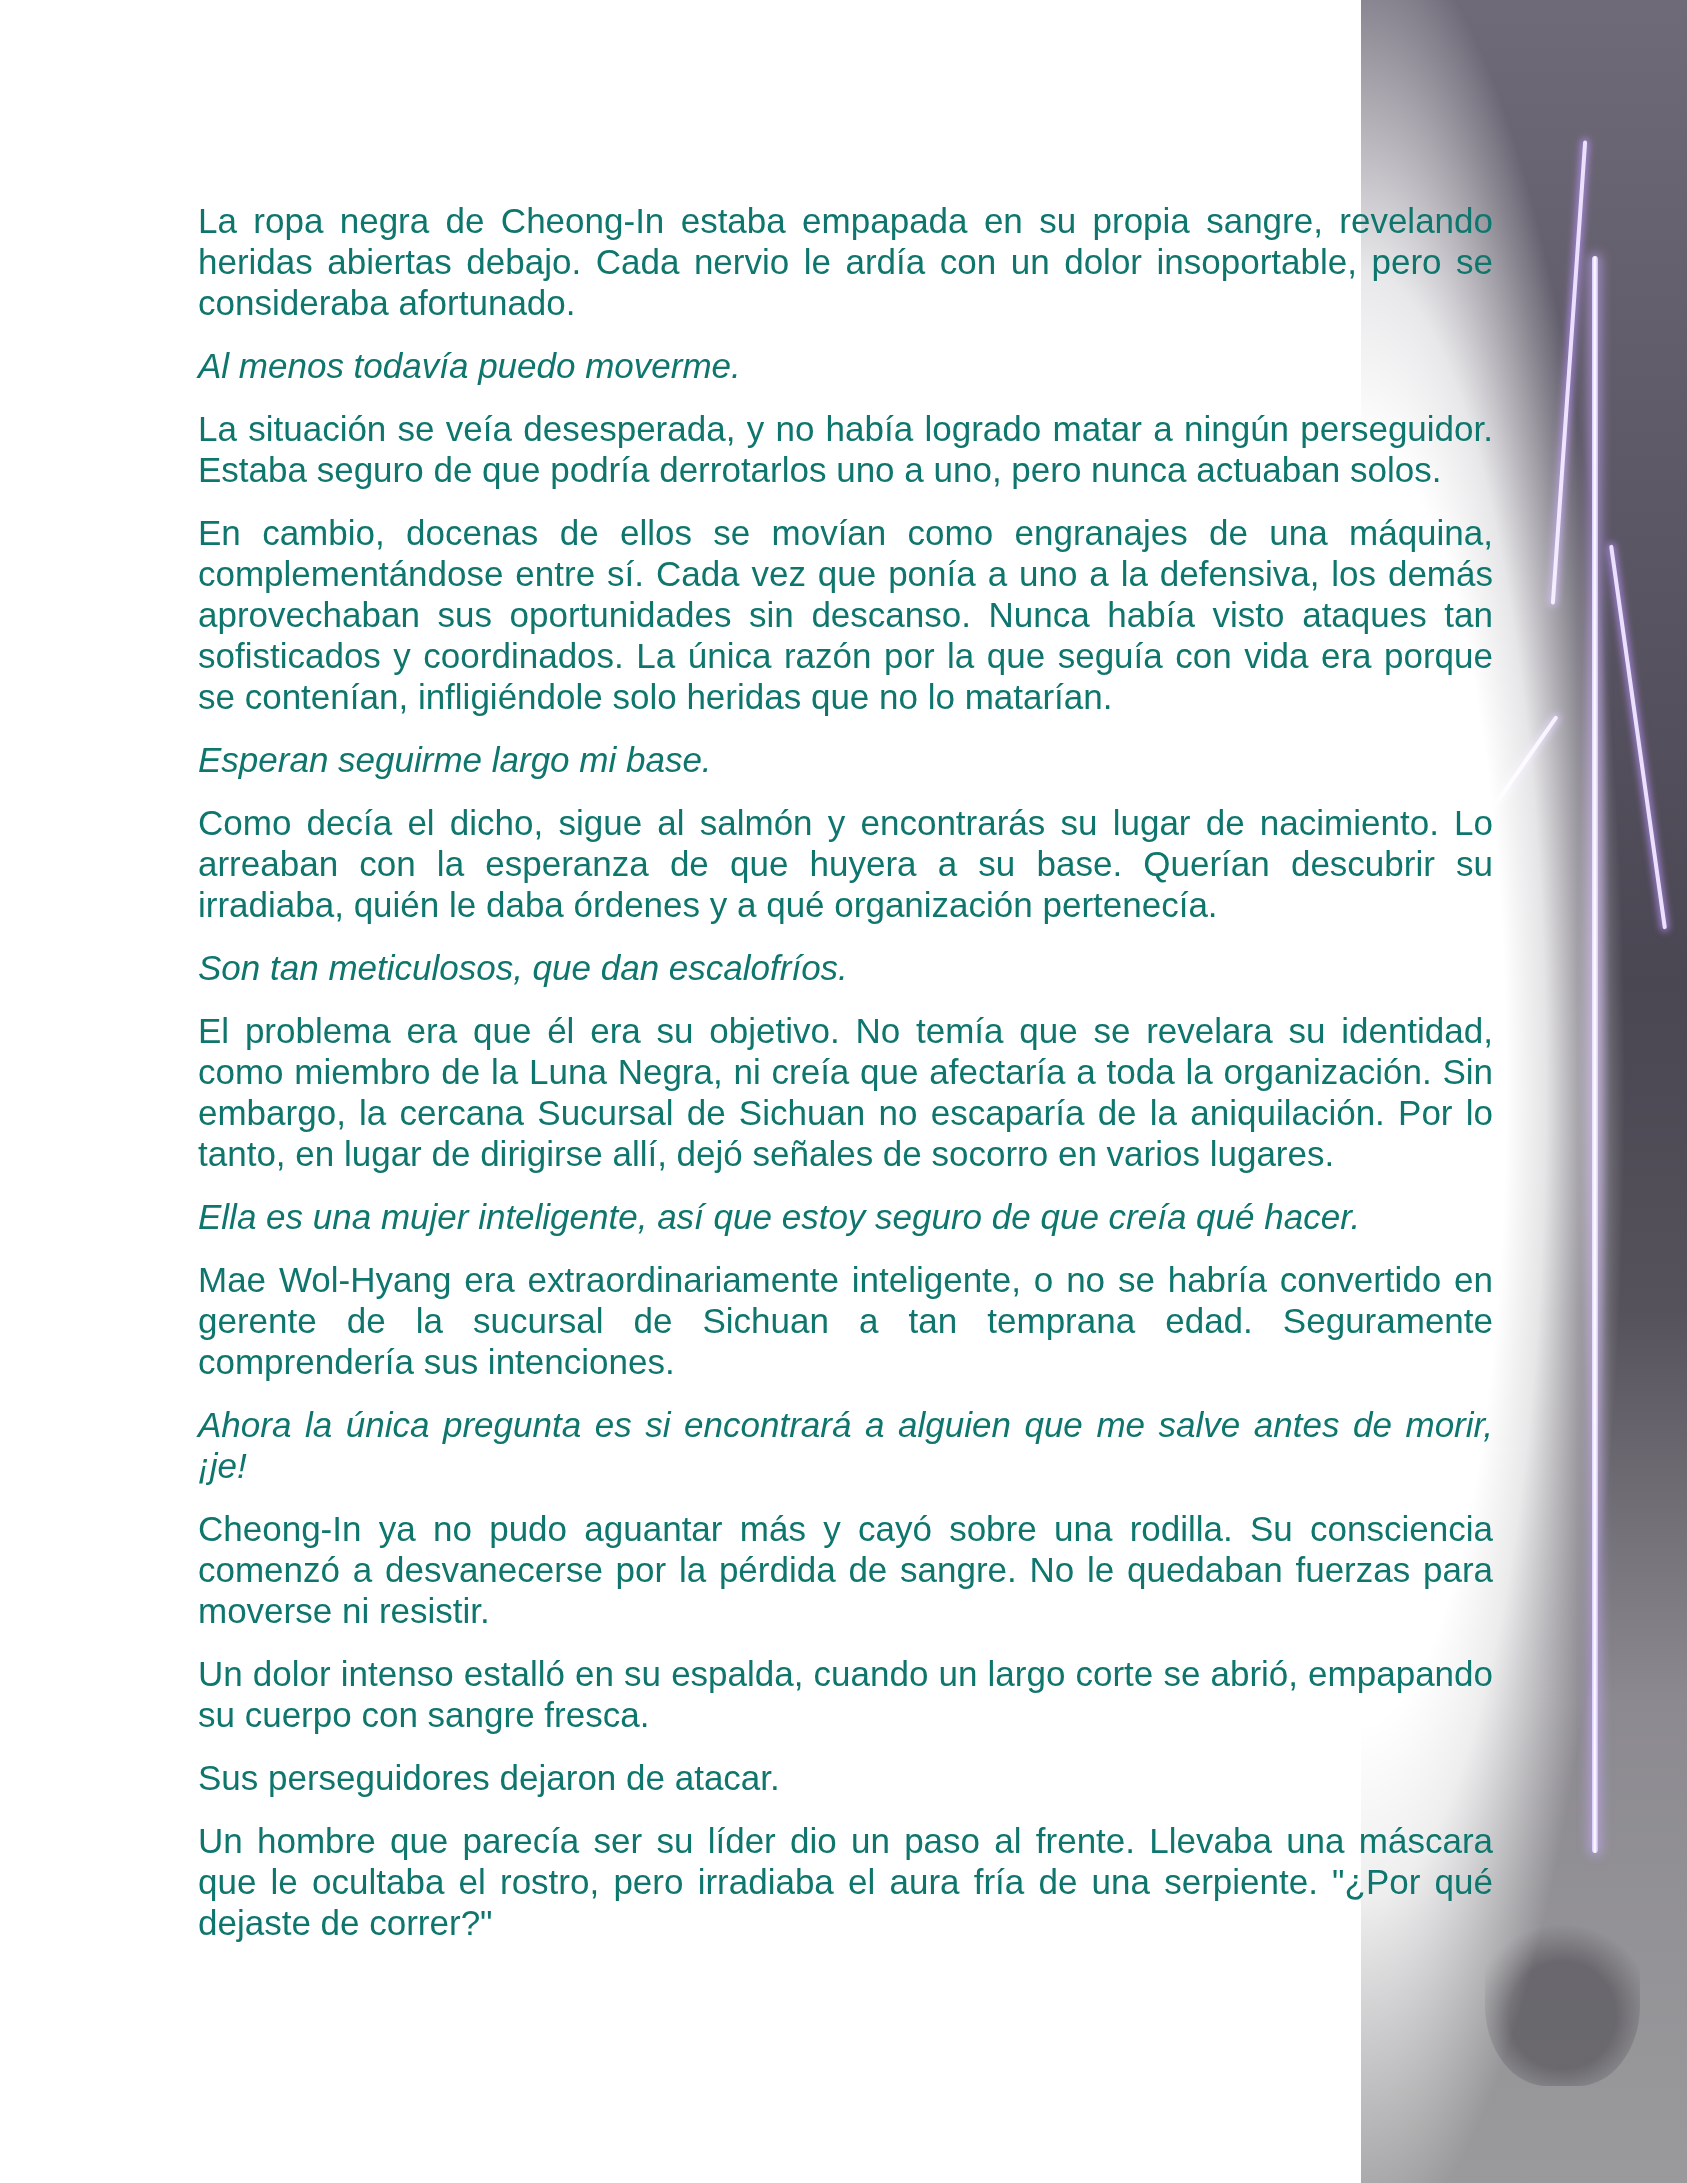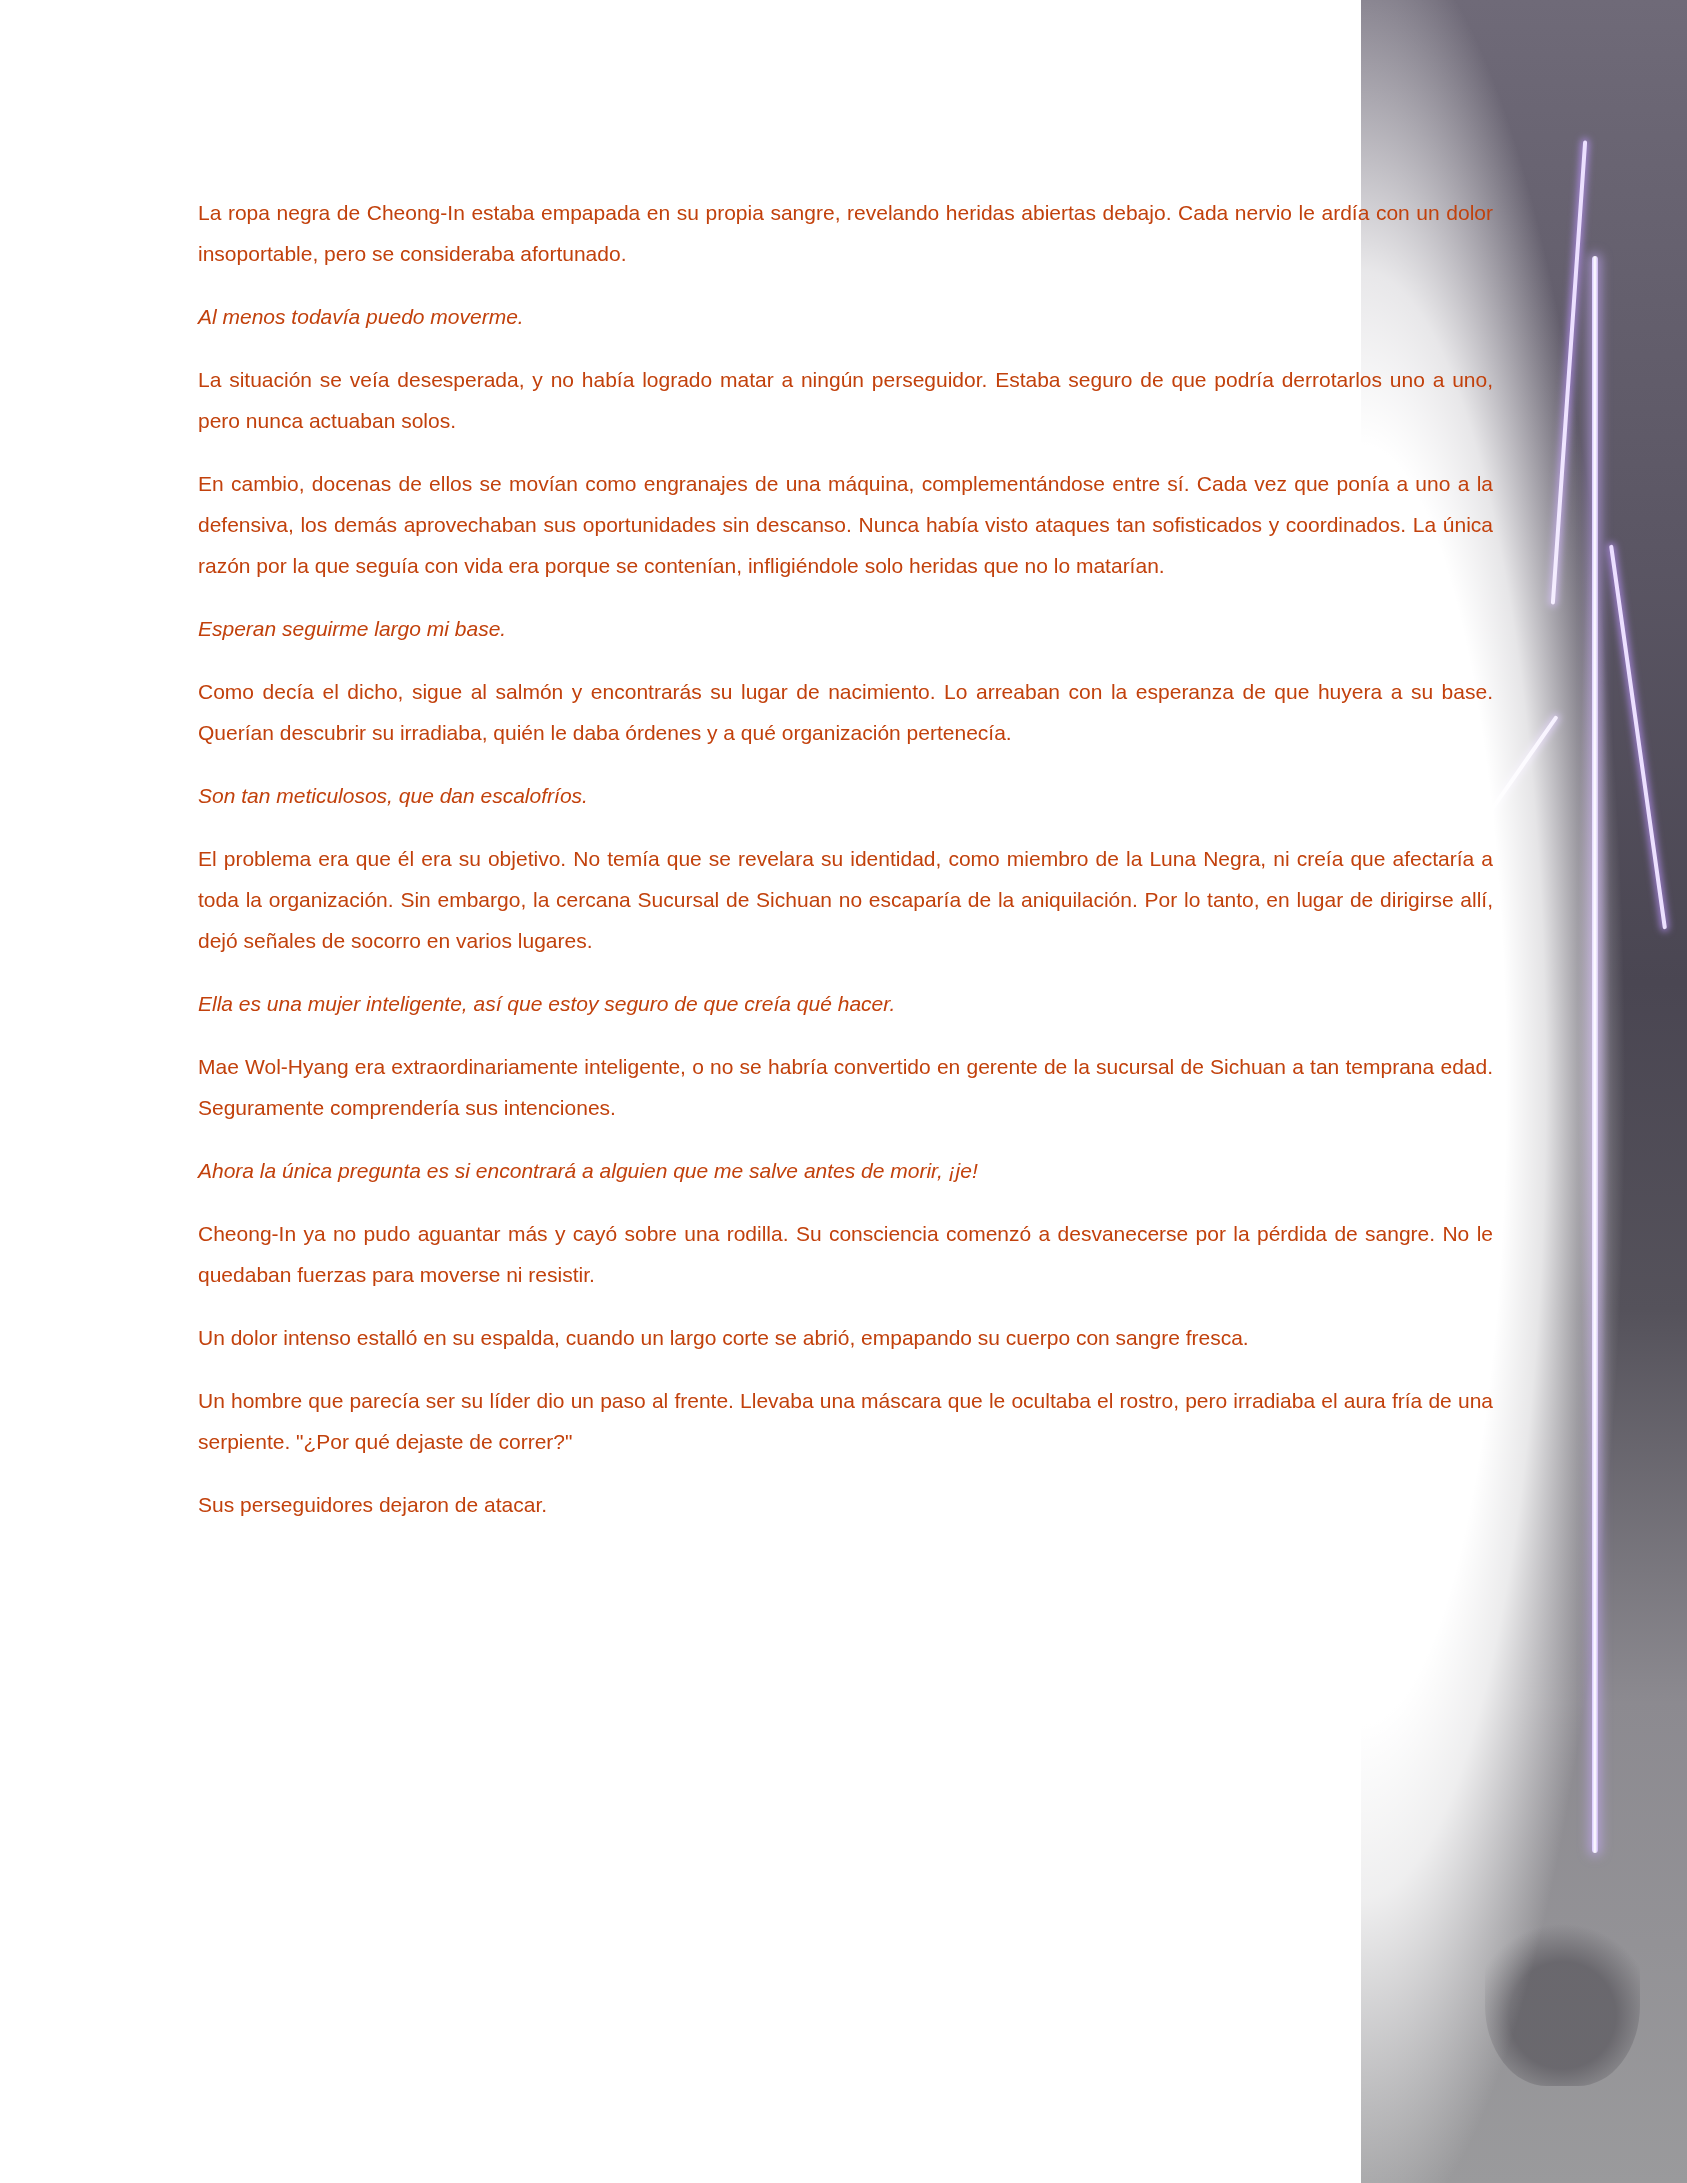--- a/index.html
+++ b/index.html
@@ -28,22 +28,22 @@
     position: absolute; width: 3.9px; background: #ece0ff;
     box-shadow: 0 0 7.8px 2.3px rgba(190,150,255,0.7); border-radius: 2.3px;
   }
   .emblem {
     position: absolute; right: 47px; top: 1884px; width: 155px; height: 202px;
     border-radius: 45% 45% 40% 40%;
     background: radial-gradient(circle at 50% 65%, #5f5d63 35%, rgba(95,93,99,0) 60%);
     opacity: 0.8;
   }
   .text-col {
-    position: absolute; left: 198px; top: 192px; width: 1295px;
-    font-size: 21px; line-height: 41px; color: #c2410c;
+    position: absolute; left: 198px; top: 200px; width: 1295px;
+    font-size: 35px; line-height: 41px; color: #0f766e;
   }
   .text-col p {
     margin: 0 0 22px 0; text-align: justify;
   }
   .text-col p.it { font-style: italic; }
 </style>
 </head>
 <body>
 
 <div class="art">
@@ -62,16 +62,16 @@
   <p>En cambio, docenas de ellos se movían como engranajes de una máquina, complementándose entre sí. Cada vez que ponía a uno a la defensiva, los demás aprovechaban sus oportunidades sin descanso. Nunca había visto ataques tan sofisticados y coordinados. La única razón por la que seguía con vida era porque se contenían, infligiéndole solo heridas que no lo matarían.</p>
   <p class="it">Esperan seguirme largo mi base.</p>
   <p>Como decía el dicho, sigue al salmón y encontrarás su lugar de nacimiento. Lo arreaban con la esperanza de que huyera a su base. Querían descubrir su irradiaba, quién le daba órdenes y a qué organización pertenecía.</p>
   <p class="it">Son tan meticulosos, que dan escalofríos.</p>
   <p>El problema era que él era su objetivo. No temía que se revelara su identidad, como miembro de la Luna Negra, ni creía que afectaría a toda la organización. Sin embargo, la cercana Sucursal de Sichuan no escaparía de la aniquilación. Por lo tanto, en lugar de dirigirse allí, dejó señales de socorro en varios lugares.</p>
   <p class="it">Ella es una mujer inteligente, así que estoy seguro de que creía qué hacer.</p>
   <p>Mae Wol-Hyang era extraordinariamente inteligente, o no se habría convertido en gerente de la sucursal de Sichuan a tan temprana edad. Seguramente comprendería sus intenciones.</p>
   <p class="it">Ahora la única pregunta es si encontrará a alguien que me salve antes de morir, ¡je!</p>
   <p>Cheong-In ya no pudo aguantar más y cayó sobre una rodilla. Su consciencia comenzó a desvanecerse por la pérdida de sangre. No le quedaban fuerzas para moverse ni resistir.</p>
   <p>Un dolor intenso estalló en su espalda, cuando un largo corte se abrió, empapando su cuerpo con sangre fresca.</p>
+  <p>Sus perseguidores dejaron de atacar.</p>
   <p>Un hombre que parecía ser su líder dio un paso al frente. Llevaba una máscara que le ocultaba el rostro, pero irradiaba el aura fría de una serpiente. "¿Por qué dejaste de correr?"</p>
-  <p>Sus perseguidores dejaron de atacar.</p>
 </div>
 
 
 </body></html>

